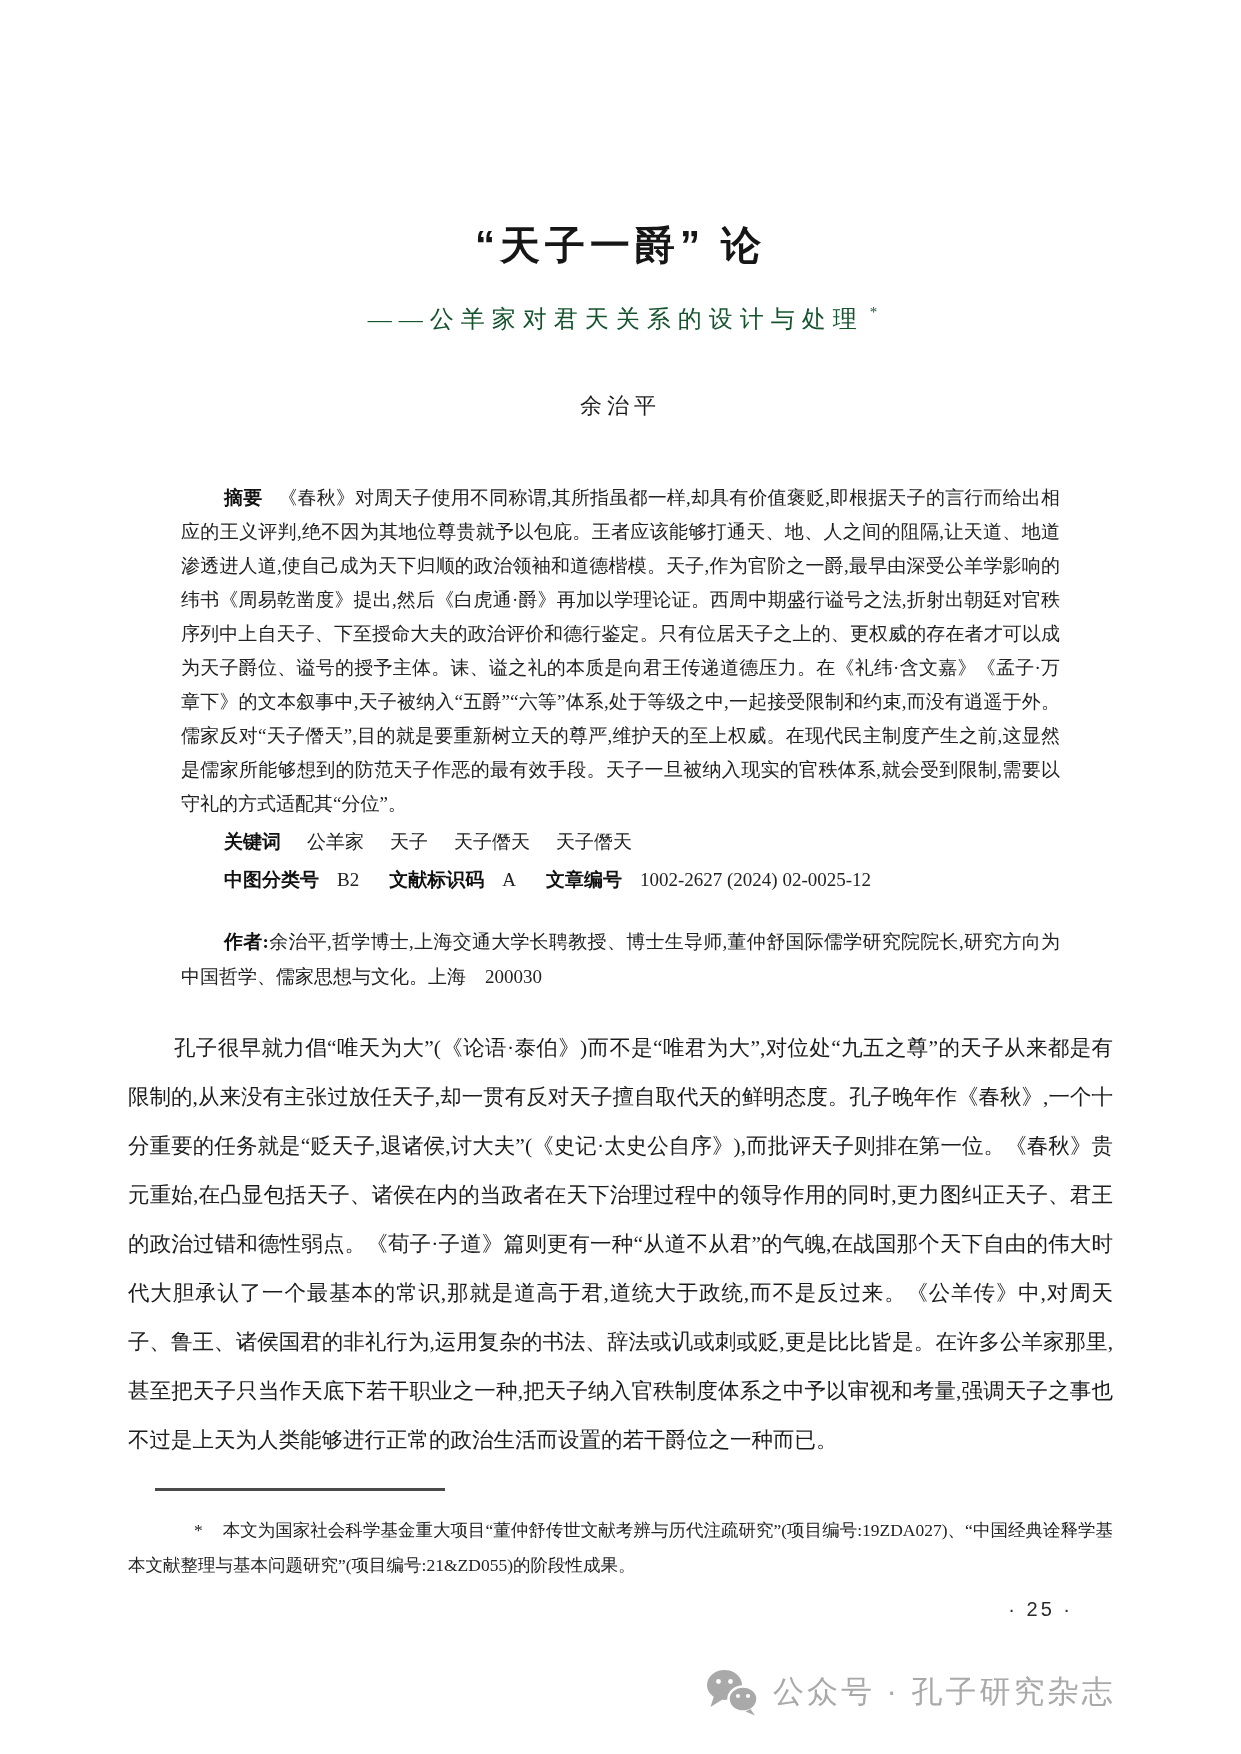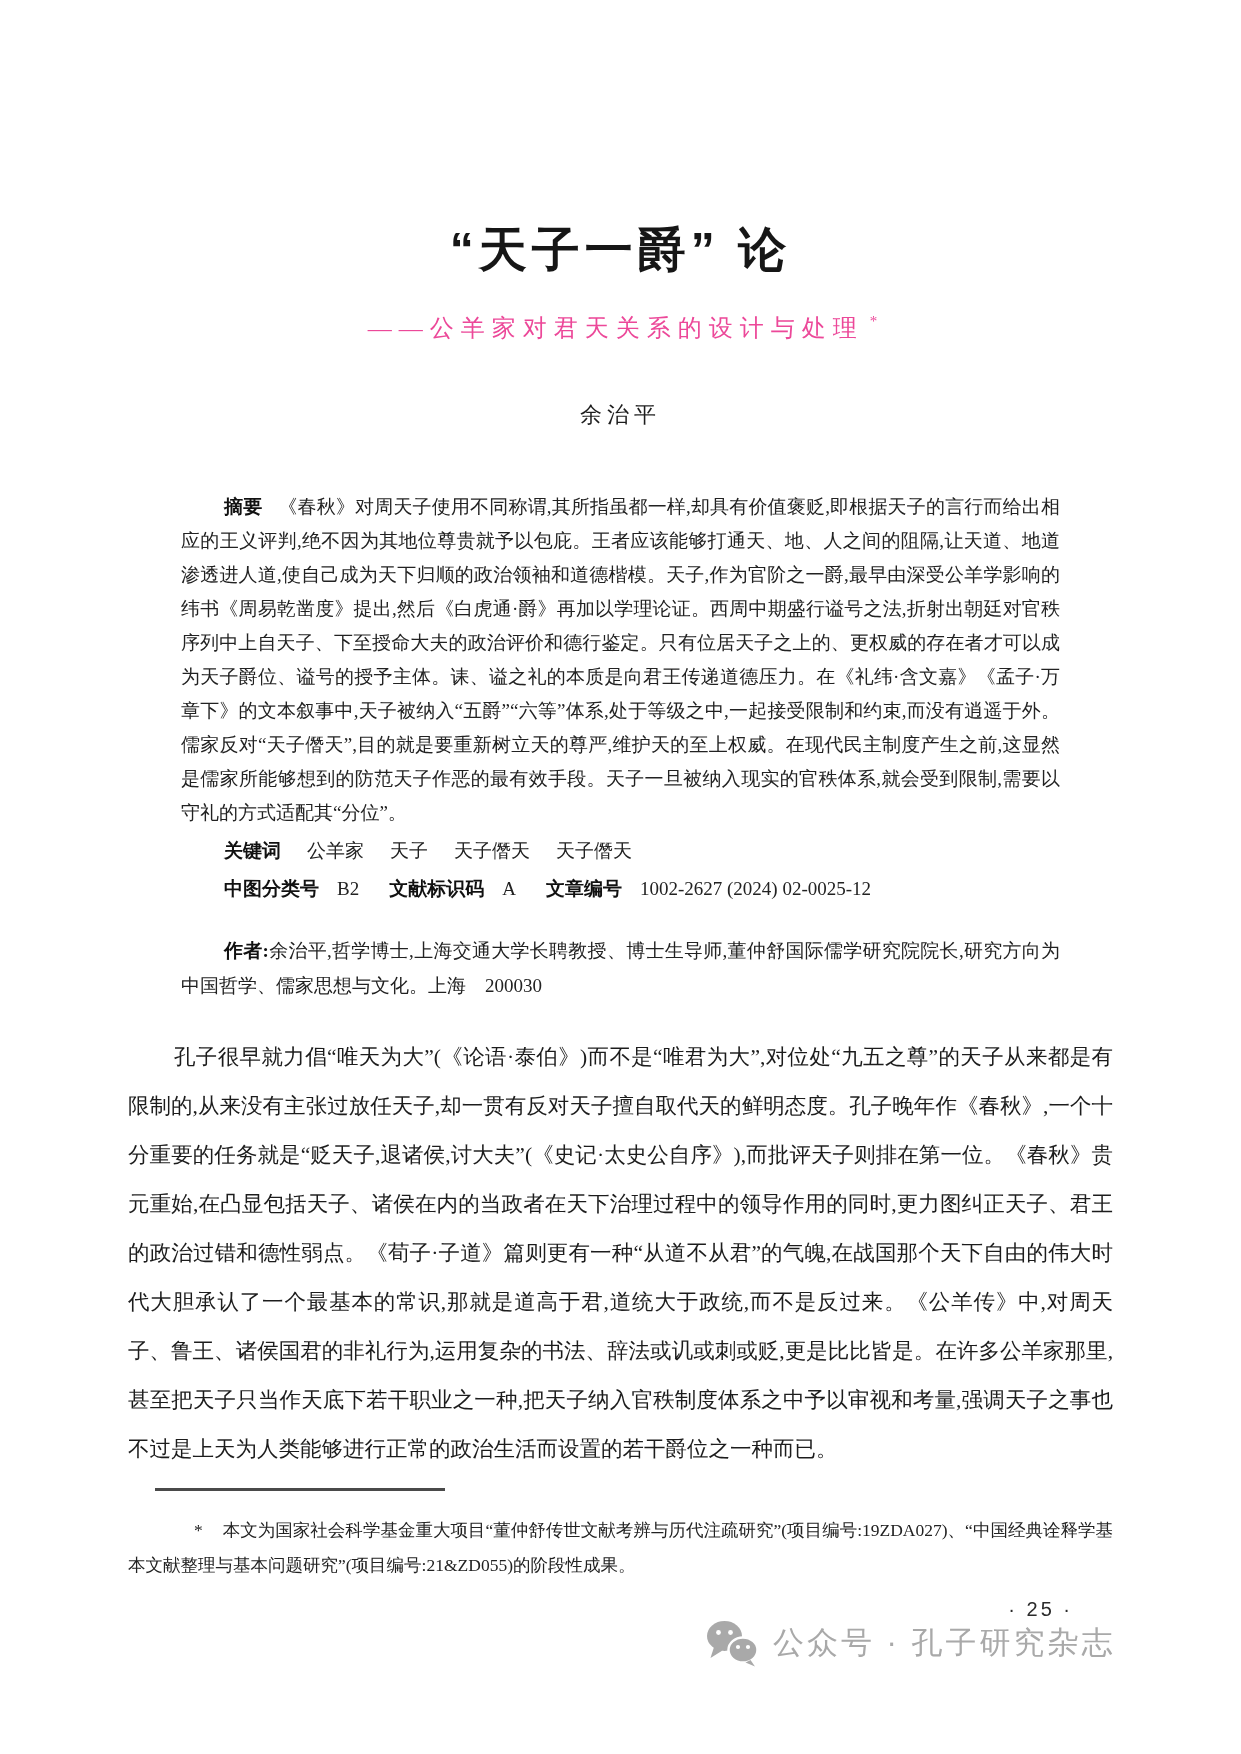--- a/index.html
+++ b/index.html
@@ -12,31 +12,31 @@
     color: #1f1f1f;
     font-family: "Liberation Serif", "DejaVu Serif", serif;
     box-sizing: border-box;
     padding-top: 218px;
     overflow: hidden;
   }
   .title {
     margin: 0;
     text-align: center;
     font-family: "Liberation Sans", "DejaVu Sans", sans-serif;
-    font-size: 48px;
+    font-size: 40px;
     font-weight: 700;
     letter-spacing: 5px;
     color: #161616;
   }
   .subtitle {
     margin: 30px 0 0 4px;
     text-align: center;
     font-size: 24px;
     letter-spacing: 7px;
-    color: #ec4899;
+    color: #14532d;
   }
   .subtitle sup {
     font-size: 15px;
     letter-spacing: 0;
     margin-left: 6px;
     vertical-align: 10px;
   }
   .author-name {
     margin: 56px 0 0 0;
     text-align: center;
@@ -99,21 +99,21 @@
     position: absolute;
     top: 1598px;
     right: 168px;
     font-family: "Liberation Sans", "DejaVu Sans", sans-serif;
     font-size: 20px;
     letter-spacing: 3px;
     color: #2b2b2b;
   }
   .watermark {
     position: absolute;
-    top: 1619px;
+    top: 1668px;
     left: 705px;
     display: flex;
     align-items: center;
     gap: 14px;
     color: #a9a9a9;
     font-family: "Liberation Sans", "DejaVu Sans", sans-serif;
     font-size: 31px;
     letter-spacing: 3px;
     white-space: nowrap;
   }

